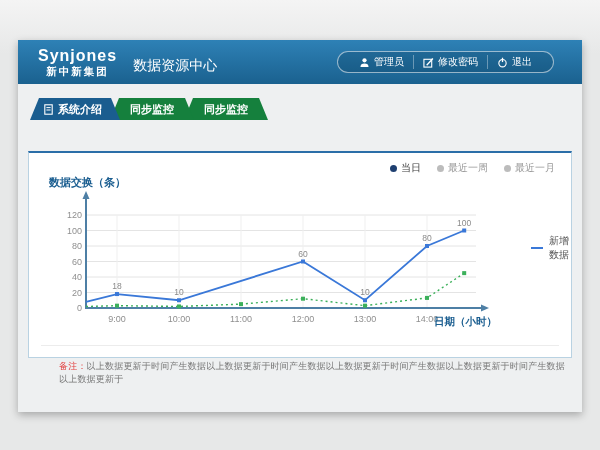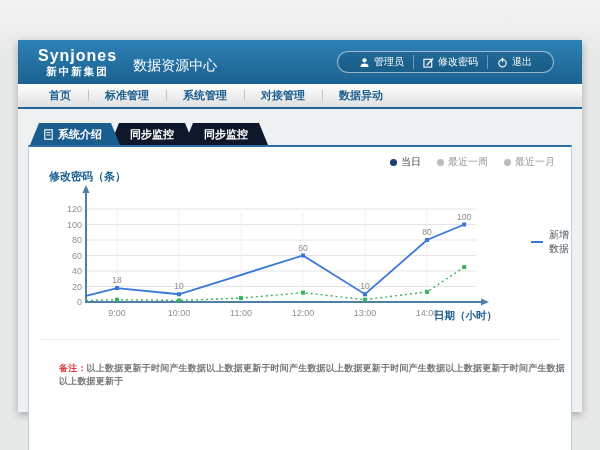--- a/index.html
+++ b/index.html
@@ -30,49 +30,49 @@
         display:flex; align-items:center; padding-left:14px; }
   .nav-item { font-size:11px; font-weight:700; color:#1b5e90; padding:0 17px;
               line-height:25px; cursor:pointer; position:relative; }
   .nav-item + .nav-item::before { content:''; position:absolute; left:0; top:7px;
               width:1px; height:11px; background:#c2c2c2; }
 
   
   .content { height:301px; padding:14px 10px 0; }
   .tabs { display:flex; height:22px; margin-left:2px; position:relative; }
   .tab { position:relative; color:#fff; font-size:11px; font-weight:700; line-height:22px;
-         padding:0 20px; background:#0f172a; cursor:pointer;
+         padding:0 20px; background:#15803d; cursor:pointer;
          clip-path:polygon(0 100%, 9px 0, calc(100% - 9px) 0, 100% 100%);
          margin-left:-10px; display:flex; align-items:center; gap:5px; }
   .tab:first-child { margin-left:0;font-family:Liberation Serif, serif; }
   .tab.active { background:#1a5d8f; z-index:3; padding:0 18px 0 14px; }
   .tab:nth-child(2) { z-index:2; } .tab:nth-child(3) { z-index:1; }
 
   .panel { position:relative; background:#fff; border:1px solid #b9d2e2;
-           border-top:2px solid #2b6ea8; height:323px; }
+           border-top:2px solid #2b6ea8; height:207px;margin-top:31px; }
 
   .radios { position:absolute; top:8px; right:16px; display:flex; gap:16px; align-items:center; }
   .radio { display:flex; align-items:center; gap:4px; font-size:10px; color:#999; cursor:pointer; }
   .dot { width:7px; height:7px; border-radius:50%; background:#bcbcbc; }
   .radio.selected .dot { background:#1e3f70; }
   .radio.selected .rlabel { color:#3a3a3a; }
 
   .ylabel { position:absolute; left:20px; top:22px; font-size:11px; font-weight:700; color:#1b5e90; }
   svg.chart { position:absolute; left:32px; top:38px; }
   svg.chart text { font-family:"Liberation Sans","DejaVu Sans",sans-serif; }
   .xlabel { position:absolute; left:405px; top:162px; font-size:10.5px; font-weight:700; color:#1b5e90;text-align:right; }
 
   .legend { position:absolute; left:502px; top:84px; }
   .lrow { display:flex; align-items:center; gap:6px; height:21px; }
   .lswatch { width:22px; height:0; border-top:2px solid #3a78d8; }
   .lswatch.dotted { border-top-style:dotted; border-top-color:#3cb05b; }
   .ltext { font-size:10px; color:#555; }
 
   .divider { position:absolute; left:12px; right:12px; top:192px; border-top:1px solid #ececec; }
-  .note { position:absolute; left:30px; top:215px; font-size:9px; color:#777; letter-spacing:.2px;font-weight:bold; }
+  .note { position:absolute; left:30px; top:207px; font-size:9px; color:#777; letter-spacing:.2px; }
   .note-prefix { color:#e23c3c; }
 </style>
 </head>
 <body>
 
 <div class="card">
 
   <header>
     <div class="logo">
       <div class="brand">Synjones</div>
@@ -98,27 +98,20 @@
       <div class="um-item">
         <svg width="11" height="11" viewBox="0 0 12 12">
           <circle cx="6" cy="6.8" r="4" fill="none" stroke="#fff" stroke-width="1.2"></circle>
           <line x1="6" y1="0.8" x2="6" y2="5.5" stroke="#fff" stroke-width="1.4"></line>
         </svg>
         <span>退出</span>
       </div>
     </div>
   </header>
 
-  <nav>
-    <span class="nav-item">首页</span>
-    <span class="nav-item">标准管理</span>
-    <span class="nav-item">系统管理</span>
-    <span class="nav-item">对接管理</span>
-    <span class="nav-item">数据异动</span>
-  </nav>
 
   <div class="content">
 
     <div class="tabs">
       <div class="tab active">
         <svg width="9" height="11" viewBox="0 0 9 11">
           <rect x="0.8" y="0.8" width="7.4" height="9.4" fill="none" stroke="#fff" stroke-width="1.1"></rect>
           <line x1="2.4" y1="3.6" x2="6.6" y2="3.6" stroke="#fff" stroke-width="1"></line>
           <line x1="2.4" y1="6" x2="6.6" y2="6" stroke="#fff" stroke-width="1"></line>
         </svg>
@@ -142,21 +135,21 @@
         <span class="radio">
           <span class="dot"></span>
           <span class="rlabel">最近一周</span>
         </span>
         <span class="radio">
           <span class="dot"></span>
           <span class="rlabel">最近一月</span>
         </span>
       </div>
 
-      <div class="ylabel">修改密码（条）</div>
+      <div class="ylabel">数据交换（条）</div>
 
       <svg class="chart" width="450" height="148" viewBox="0 0 450 148">
           <line x1="25" y1="101.5" x2="415" y2="101.5" stroke="#e4e4e4" stroke-width="1"></line>
           <line x1="25" y1="86" x2="415" y2="86" stroke="#e4e4e4" stroke-width="1"></line>
           <line x1="25" y1="70.5" x2="415" y2="70.5" stroke="#e4e4e4" stroke-width="1"></line>
           <line x1="25" y1="55" x2="415" y2="55" stroke="#e4e4e4" stroke-width="1"></line>
           <line x1="25" y1="39.5" x2="415" y2="39.5" stroke="#e4e4e4" stroke-width="1"></line>
           <line x1="25" y1="24" x2="415" y2="24" stroke="#e4e4e4" stroke-width="1"></line>
           <line x1="56" y1="24" x2="56" y2="116" stroke="#efefef" stroke-width="1"></line>
           <line x1="118" y1="24" x2="118" y2="116" stroke="#efefef" stroke-width="1"></line>

